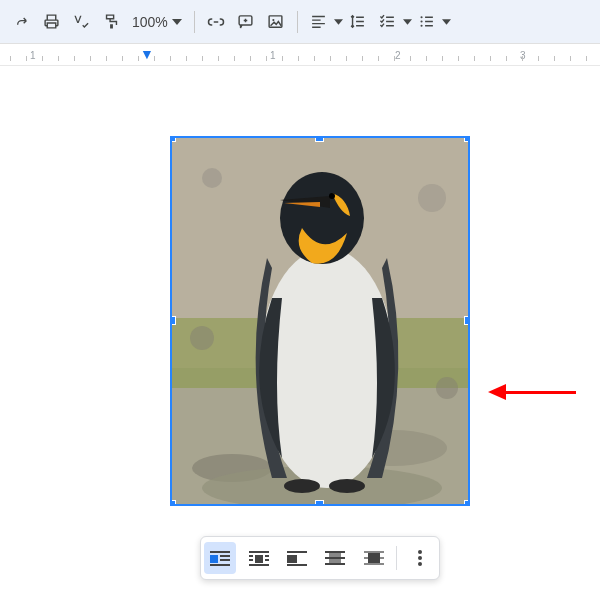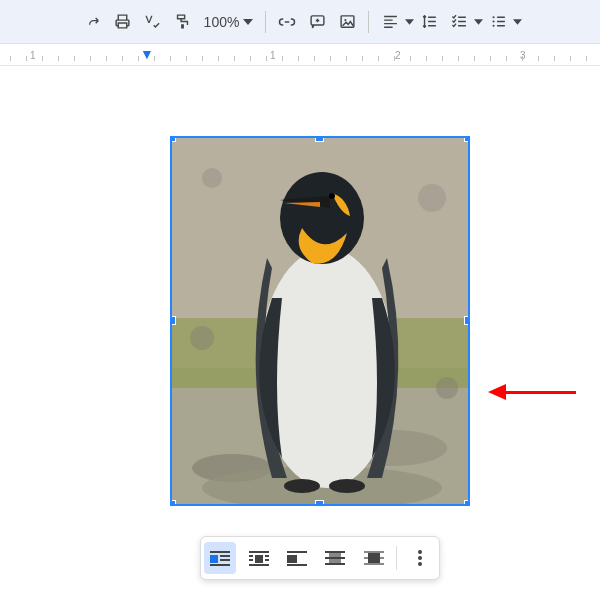--- a/index.html
+++ b/index.html
@@ -9,21 +9,20 @@
   background: #fff;
   overflow: hidden;
   position: relative;
 }
 .toolbar {
   height: 44px;
   background: #edf2fa;
   display: flex; align-items: center;
   padding: 0 6px;
   border-bottom: 1px solid #e0e0e0;
-  justify-content: center;
 }
 .tool-btn {
   width: 30px; height: 30px;
   display: flex; align-items: center; justify-content: center;
   color: #444746; border-radius: 4px; cursor: pointer;
 }
 .zoom-select {
   display: flex; align-items: center; padding: 0 6px;
   height: 30px; color: #444; font-size: 14px; cursor: pointer;
 }

